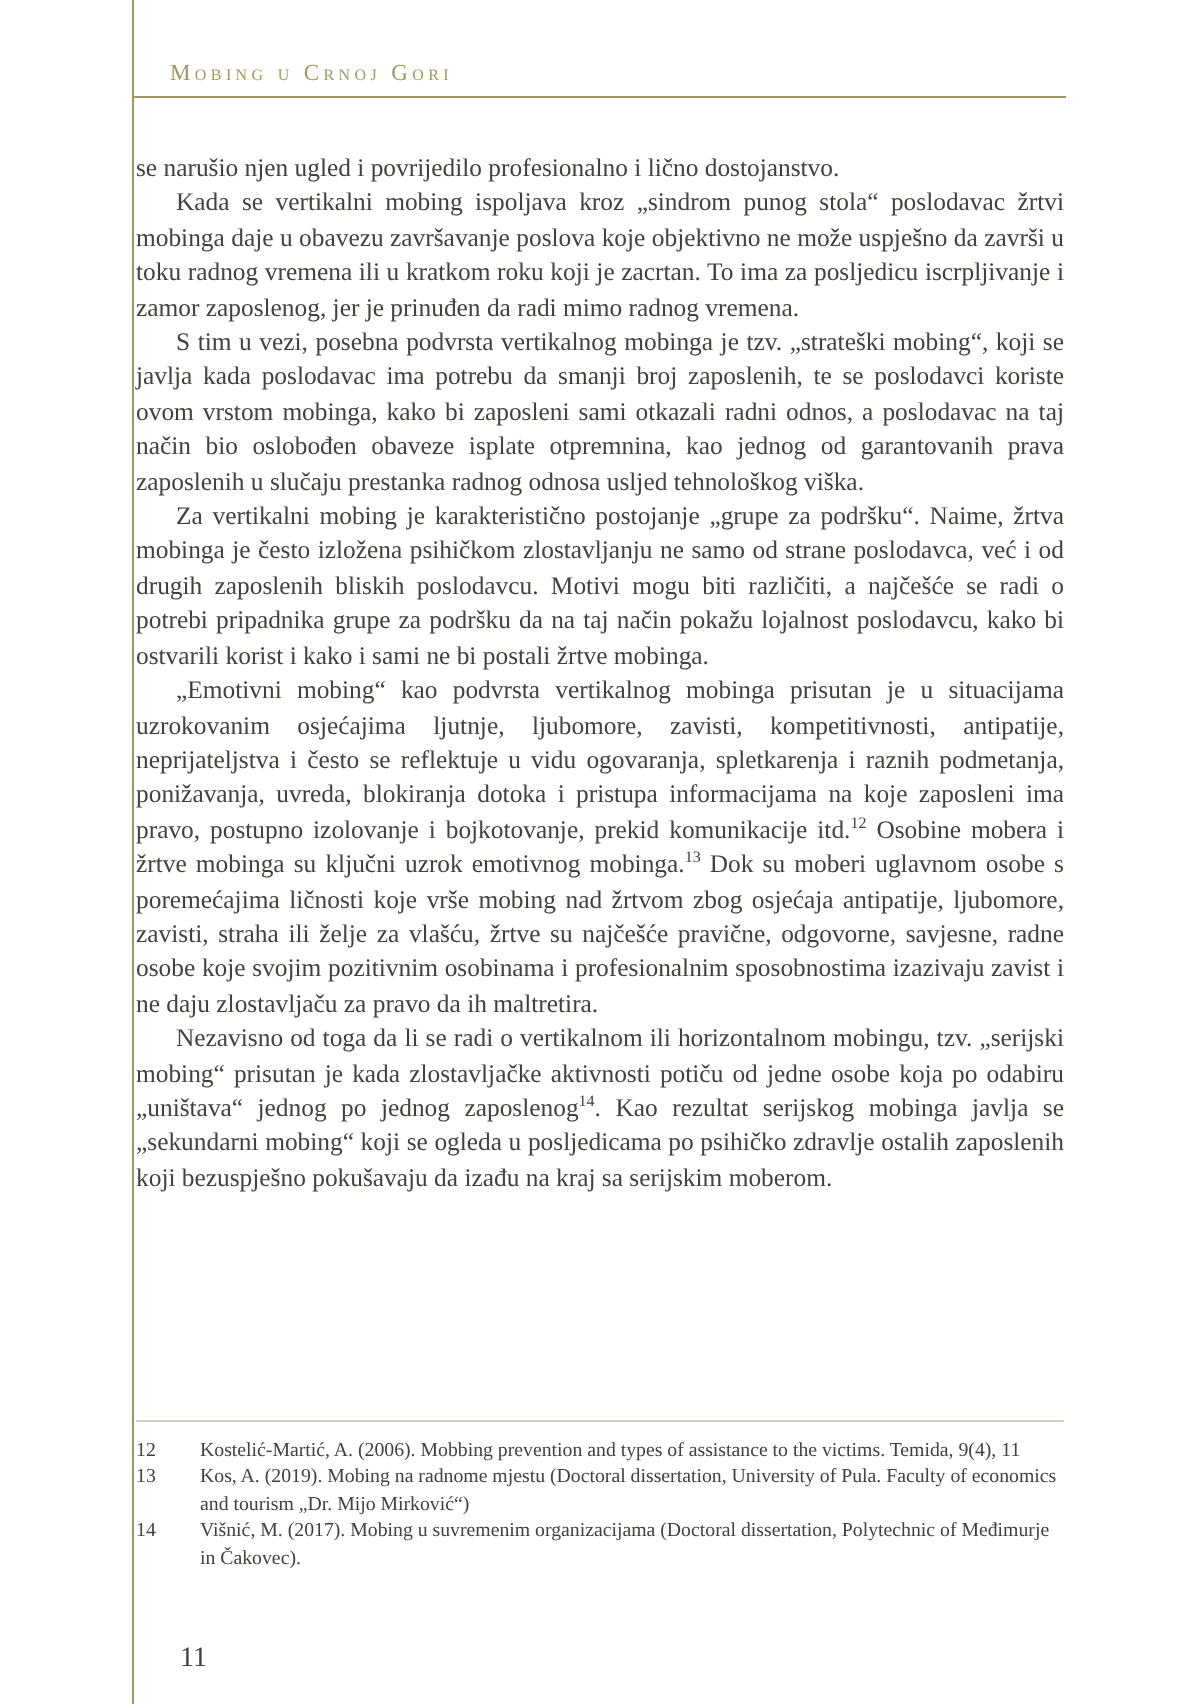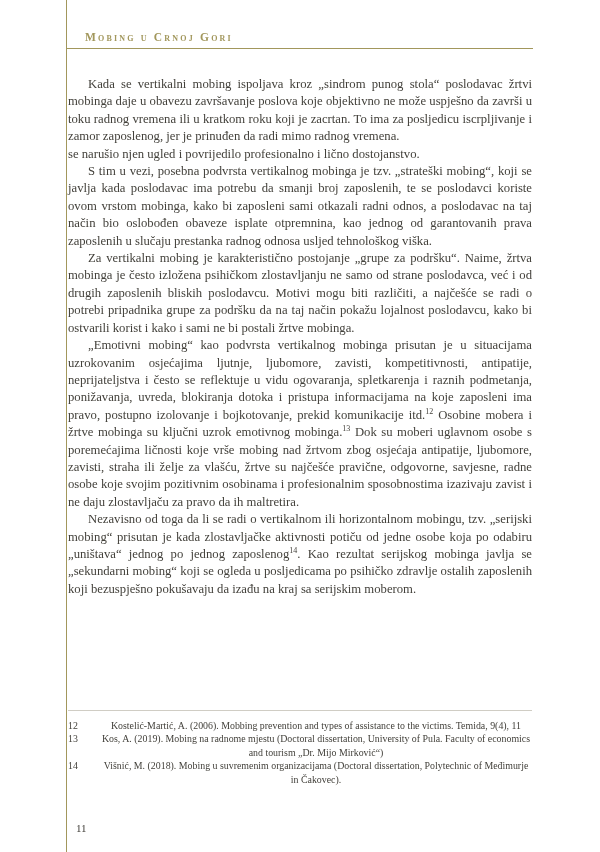--- a/index.html
+++ b/index.html
@@ -18,21 +18,21 @@
   .left-rule{
     position:absolute;left:66px;top:0;width:1px;height:852px;
     background:var(--accent);
   }
   .header{position:absolute;left:67px;top:31px;width:466px;}
   .header-title{
     display:block;margin-left:18px;
     font-variant:small-caps;
     letter-spacing:2.2px;
     font-size:11.5px;
-    font-weight:bold;
+    font-weight:normal;
     color:var(--accent);
   }
   .header-rule{margin-top:5px;height:1px;background:var(--accent);}
   .body-text{
     position:absolute;left:68px;top:76px;width:464px;
     font-size:12.7px;line-height:17.4px;
     text-align:justify;
     hyphens:none;
   }
   .para{margin:0;}
@@ -44,58 +44,58 @@
     line-height:0;
   }
   .footnote-block{position:absolute;left:68px;top:710px;width:464px;}
   .fn-sep{height:1px;background:var(--fnrule);margin-bottom:8px;opacity:.55;}
   .footnote{
     display:flex;
     font-size:9.9px;line-height:13.4px;
     text-align:left;
   }
   .fn-num{flex:none;width:32px;}
-  .fn-text{flex:1;text-align:center;}
+  .fn-text{flex:1;}
   .page-number{
-    position:absolute;left:76px;top:822px;
-    font-size:11px;color:var(--text);
+    position:absolute;left:90px;top:822px;
+    font-size:14px;color:var(--text);
   }
 </style>
 </head>
 <body>
 
 <div class="page">
   <div class="left-rule"></div>
 
   <div class="header">
     <span class="header-title">Mobing u Crnoj Gori</span>
     <div class="header-rule"></div>
   </div>
 
   <div class="body-text" id="body-text">
+      <p class="para"><span>se narušio njen ugled i povrijedilo profesionalno i lično dostojanstvo.</span></p>
       <p class="para indent"><span>Kada se vertikalni mobing ispoljava kroz „sindrom punog stola“ poslodavac žrtvi mobinga daje u obavezu završavanje poslova koje objektivno ne može uspješno da završi u toku radnog vremena ili u kratkom roku koji je zacrtan. To ima za posljedicu iscrpljivanje i zamor zaposlenog, jer je prinuđen da radi mimo radnog vremena.</span></p>
-      <p class="para"><span>se narušio njen ugled i povrijedilo profesionalno i lično dostojanstvo.</span></p>
       <p class="para indent"><span>S tim u vezi, posebna podvrsta vertikalnog mobinga je tzv. </span><b>„strateški mobing“</b><span>, koji se javlja kada poslodavac ima potrebu da smanji broj zaposlenih, te se poslodavci koriste ovom vrstom mobinga, kako bi zaposleni sami otkazali radni odnos, a poslodavac na taj način bio oslobođen obaveze isplate otpremnina, kao jednog od garantovanih prava zaposlenih u slučaju prestanka radnog odnosa usljed tehnološkog viška.</span></p>
       <p class="para indent"><span>Za vertikalni mobing je karakteristično postojanje „grupe za podršku“. Naime, žrtva mobinga je često izložena psihičkom zlostavljanju ne samo od strane poslodavca, već i od drugih zaposlenih bliskih poslodavcu. Motivi mogu biti različiti, a najčešće se radi o potrebi pripadnika grupe za podršku da na taj način pokažu lojalnost poslodavcu, kako bi ostvarili korist i kako i sami ne bi postali žrtve mobinga.</span></p>
       <p class="para indent"><b>„Emotivni mobing“</b><span> kao podvrsta vertikalnog mobinga prisutan je u situacijama uzrokovanim osjećajima ljutnje, ljubomore, zavisti, kompetitivnosti, antipatije, neprijateljstva i često se reflektuje u vidu ogovaranja, spletkarenja i raznih podmetanja, ponižavanja, uvreda, blokiranja dotoka i pristupa informacijama na koje zaposleni ima pravo, postupno izolovanje i bojkotovanje, prekid komunikacije itd.</span><sup>12</sup><span> Osobine mobera i žrtve mobinga su ključni uzrok emotivnog mobinga.</span><sup>13</sup><span> Dok su moberi uglavnom osobe s poremećajima ličnosti koje vrše mobing nad žrtvom zbog osjećaja antipatije, ljubomore, zavisti, straha ili želje za vlašću, žrtve su najčešće pravične, odgovorne, savjesne, radne osobe koje svojim pozitivnim osobinama i profesionalnim sposobnostima izazivaju zavist i ne daju zlostavljaču za pravo da ih maltretira.</span></p>
       <p class="para indent"><span>Nezavisno od toga da li se radi o vertikalnom ili horizontalnom mobingu, tzv. </span><b>„serijski mobing“</b><span> prisutan je kada zlostavljačke aktivnosti potiču od jedne osobe koja po odabiru „uništava“ jednog po jednog zaposlenog</span><sup>14</sup><span>. Kao rezultat serijskog mobinga javlja se „sekundarni mobing“ koji se ogleda u posljedicama po psihičko zdravlje ostalih zaposlenih koji bezuspješno pokušavaju da izađu na kraj sa serijskim moberom.</span></p>
     </div>
 
   <div class="footnote-block">
     <div class="fn-sep"></div>
     <div id="footnotes">
         <div class="footnote">
           <span class="fn-num">12</span>
           <span class="fn-text">Kostelić-Martić, A. (2006). Mobbing prevention and types of assistance to the victims. Temida, 9(4), 11</span>
         </div>
         <div class="footnote">
           <span class="fn-num">13</span>
           <span class="fn-text">Kos, A. (2019). Mobing na radnome mjestu (Doctoral dissertation, University of Pula. Faculty of economics and tourism „Dr. Mijo Mirković“)</span>
         </div>
         <div class="footnote">
           <span class="fn-num">14</span>
-          <span class="fn-text">Višnić, M. (2018). Mobing u suvremenim organizacijama (Doctoral dissertation, Polytechnic of Međimurje in Čakovec).</span>
+          <span class="fn-text">Višnić, M. (2017). Mobing u suvremenim organizacijama (Doctoral dissertation, Polytechnic of Međimurje in Čakovec).</span>
         </div>
       </div>
   </div>
 
   <div class="page-number">11</div>
 </div>
 
 </body></html>

